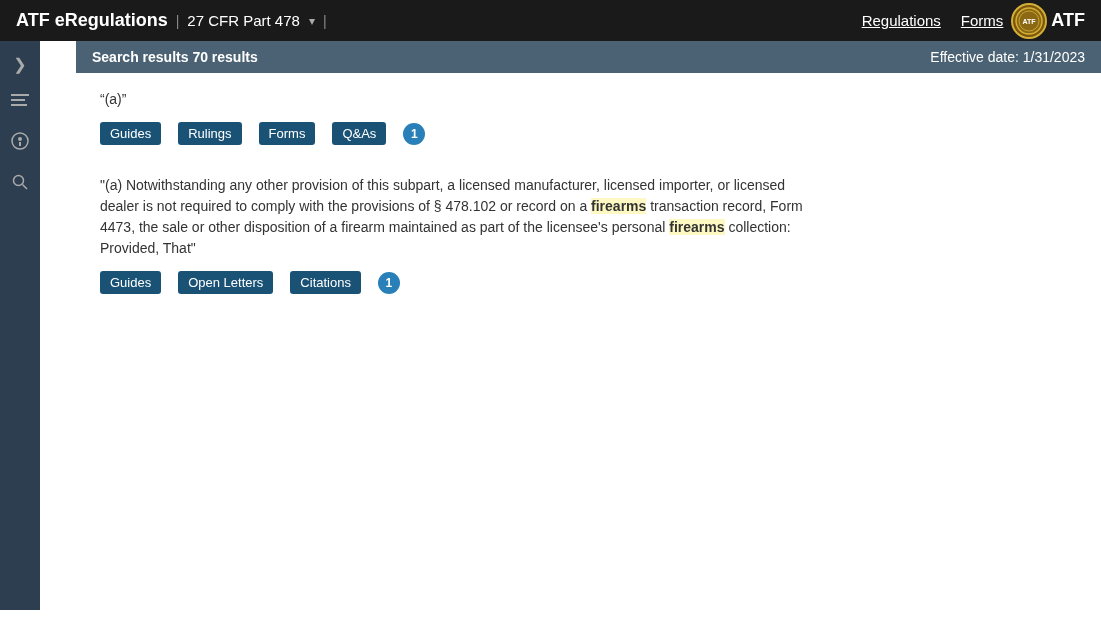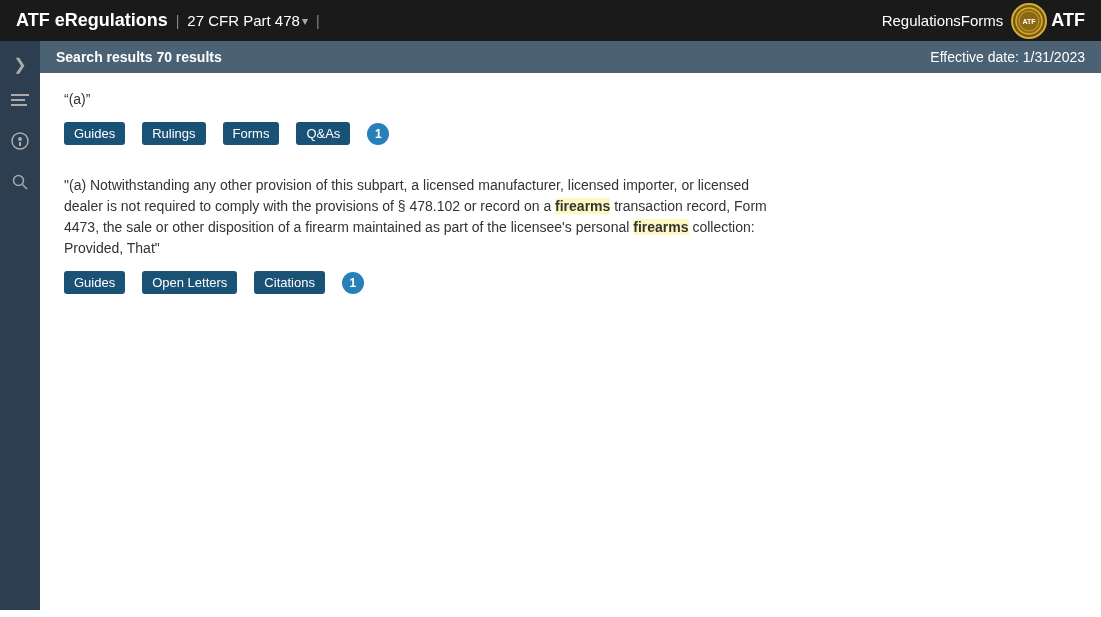--- a/index.html
+++ b/index.html
@@ -22,30 +22,32 @@
     }
     .navbar-divider {
       color: #888;
       margin: 0 8px;
     }
     .navbar-cfr {
       color: #fff;
       font-size: 15px;
       display: flex;
       align-items: center;
-      gap: 2px;
+      gap: 9px;
     }
     .navbar-cfr .dropdown-arrow {
       font-size: 12px;
       color: #aaa;
     }
     .navbar-spacer { flex: 1; }
     .navbar-links {
       display: flex;
       align-items: flex-start;
+      gap: 20px;
+      text-decoration: underline;
     }
     .navbar-links a {
       color: #fff;
       text-decoration: none;
       font-size: 15px;
     }
     .atf-logo-text {
       font-size: 18px;
       font-weight: bold;
       color: #fff;
@@ -90,20 +92,21 @@
     }
     .search-results-bar .effective-date {
       font-weight: normal;
     }
 
     
     .main-content {
       flex: 1;
       overflow-y: auto;
       background: #fff;
+      margin-left: 36px;
     }
     .content-inner {
       padding: 16px 24px;
       max-width: 760px;
     }
 
     .search-heading {
       font-size: 22px;
       color: #333;
       margin-bottom: 20px;

